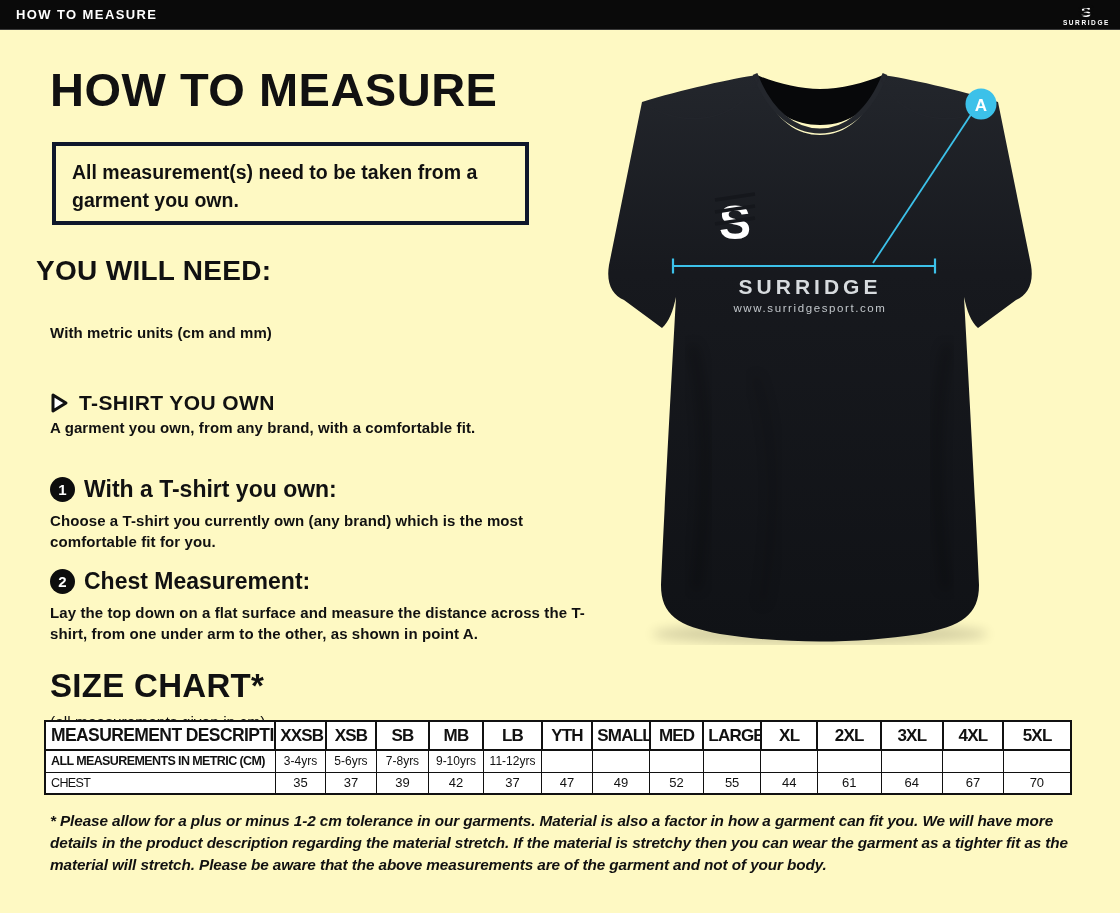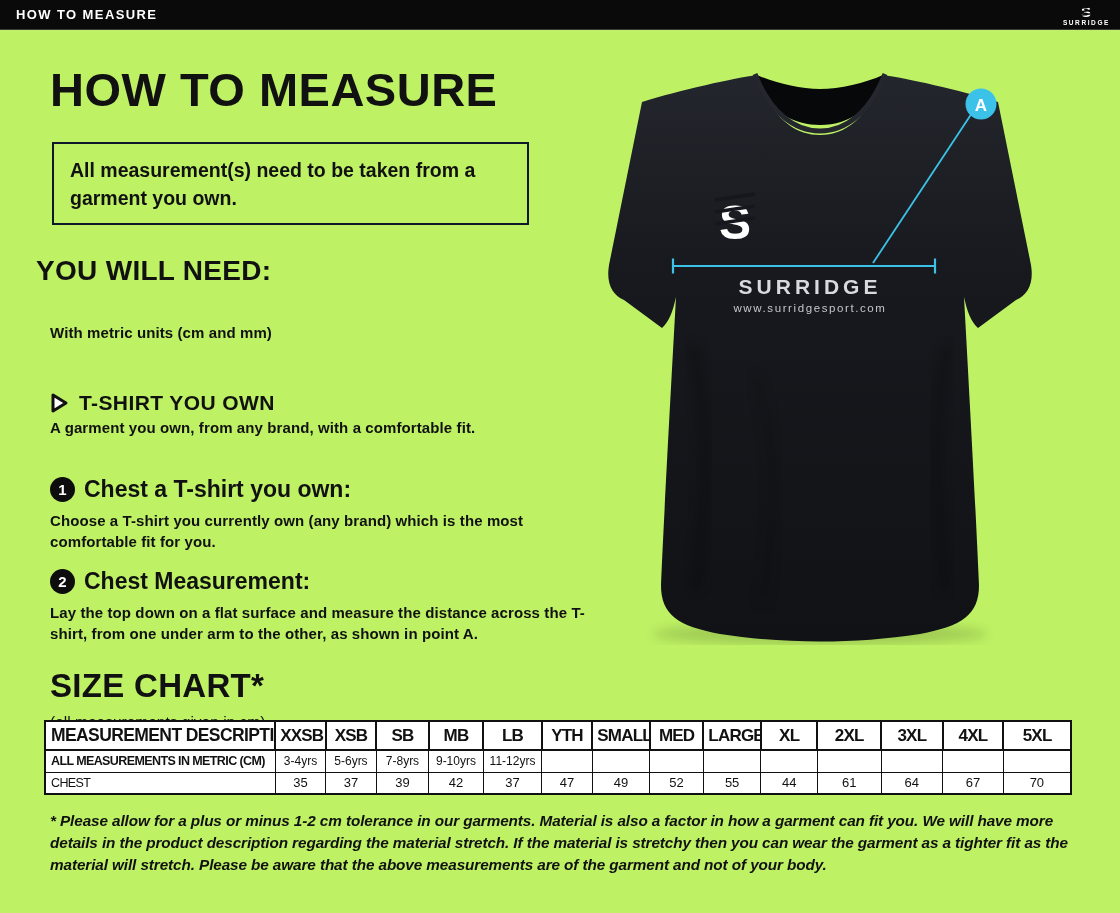--- a/index.html
+++ b/index.html
@@ -1,40 +1,40 @@
 <!DOCTYPE html>
 <html><head>
 <meta charset="utf-8">
 <title>How To Measure</title>
 <style>
   * { margin:0; padding:0; box-sizing:border-box; }
   html,body { background:#fff; }
   .page {
-    position:relative; width:1120px; height:913px; background:#bef264;
+    position:relative; width:1120px; height:913px; background:#fef9c3;
     font-family:"Liberation Sans", sans-serif; color:#111; overflow:hidden;padding-left:6px;
   }
   
   .topbar {
     position:absolute; left:0; top:0; width:1120px; height:30px;
     background:#0a0a0a; display:flex; align-items:center; justify-content:space-between;
     padding:0 10px 0 16px; border-bottom:1px solid #3a3a3a;
   }
   .topbar-title {
     color:#fff; font-size:13px; font-weight:bold; letter-spacing:1.4px;
   }
   .brand-logo { display:flex; flex-direction:column; align-items:center; line-height:1; padding-top:2px; }
   .brand-wordmark { color:#fff; font-size:6.5px; font-weight:bold; letter-spacing:1.6px; margin-top:1px; }
   
   .h1 {
     position:absolute; left:50px; top:66px; font-size:47px; font-weight:bold;
     letter-spacing:0.5px; line-height:1;
   }
   .notice-box {
     position:absolute; left:52px; top:142px; width:477px; height:83px;
-    border:2px solid #0f172a; padding:13px 16px;
+    border:4px solid #0f172a; padding:13px 16px;
   }
   .notice-text { font-size:19.5px; font-weight:bold; line-height:1.42; }
   .ywn-heading {
     position:absolute; left:36px; top:255px; font-size:28px; font-weight:bold; letter-spacing:0.3px;
   }
   .need-item { position:absolute; left:50px; }
   .need-item.first { top:320px; }
   .need-item.second { top:391px; }
   .need-head { display:flex; align-items:center; gap:10px; }
   .need-title { font-size:21px; font-weight:bold; letter-spacing:0.4px; }
@@ -114,21 +114,21 @@
         <polygon points="3,3 16,11 3,19" fill="#ffffff" stroke="#111" stroke-width="3" stroke-linejoin="round"></polygon>
       </svg>
       <span class="need-title">T-SHIRT YOU OWN</span>
     </div>
     <div class="need-desc">A garment you own, from any brand, with a comfortable fit.</div>
   </div>
 
   <div class="step-item first">
     <div class="step-head">
       <span class="step-badge">1</span>
-      <span class="step-title">Chest a T-shirt you own:</span>
+      <span class="step-title">With a T-shirt you own:</span>
     </div>
     <div class="step-desc" style="width:520px;">Choose a T-shirt you currently own (any brand) which is the most comfortable fit for you.</div>
   </div>
 
   <div class="step-item second">
     <div class="step-head">
       <span class="step-badge">2</span>
       <span class="step-title">Chest Measurement:</span>
     </div>
     <div class="step-desc" style="width:540px;">Lay the top down on a flat surface and measure the distance across the T-shirt, from one under arm to the other, as shown in point A.</div>

